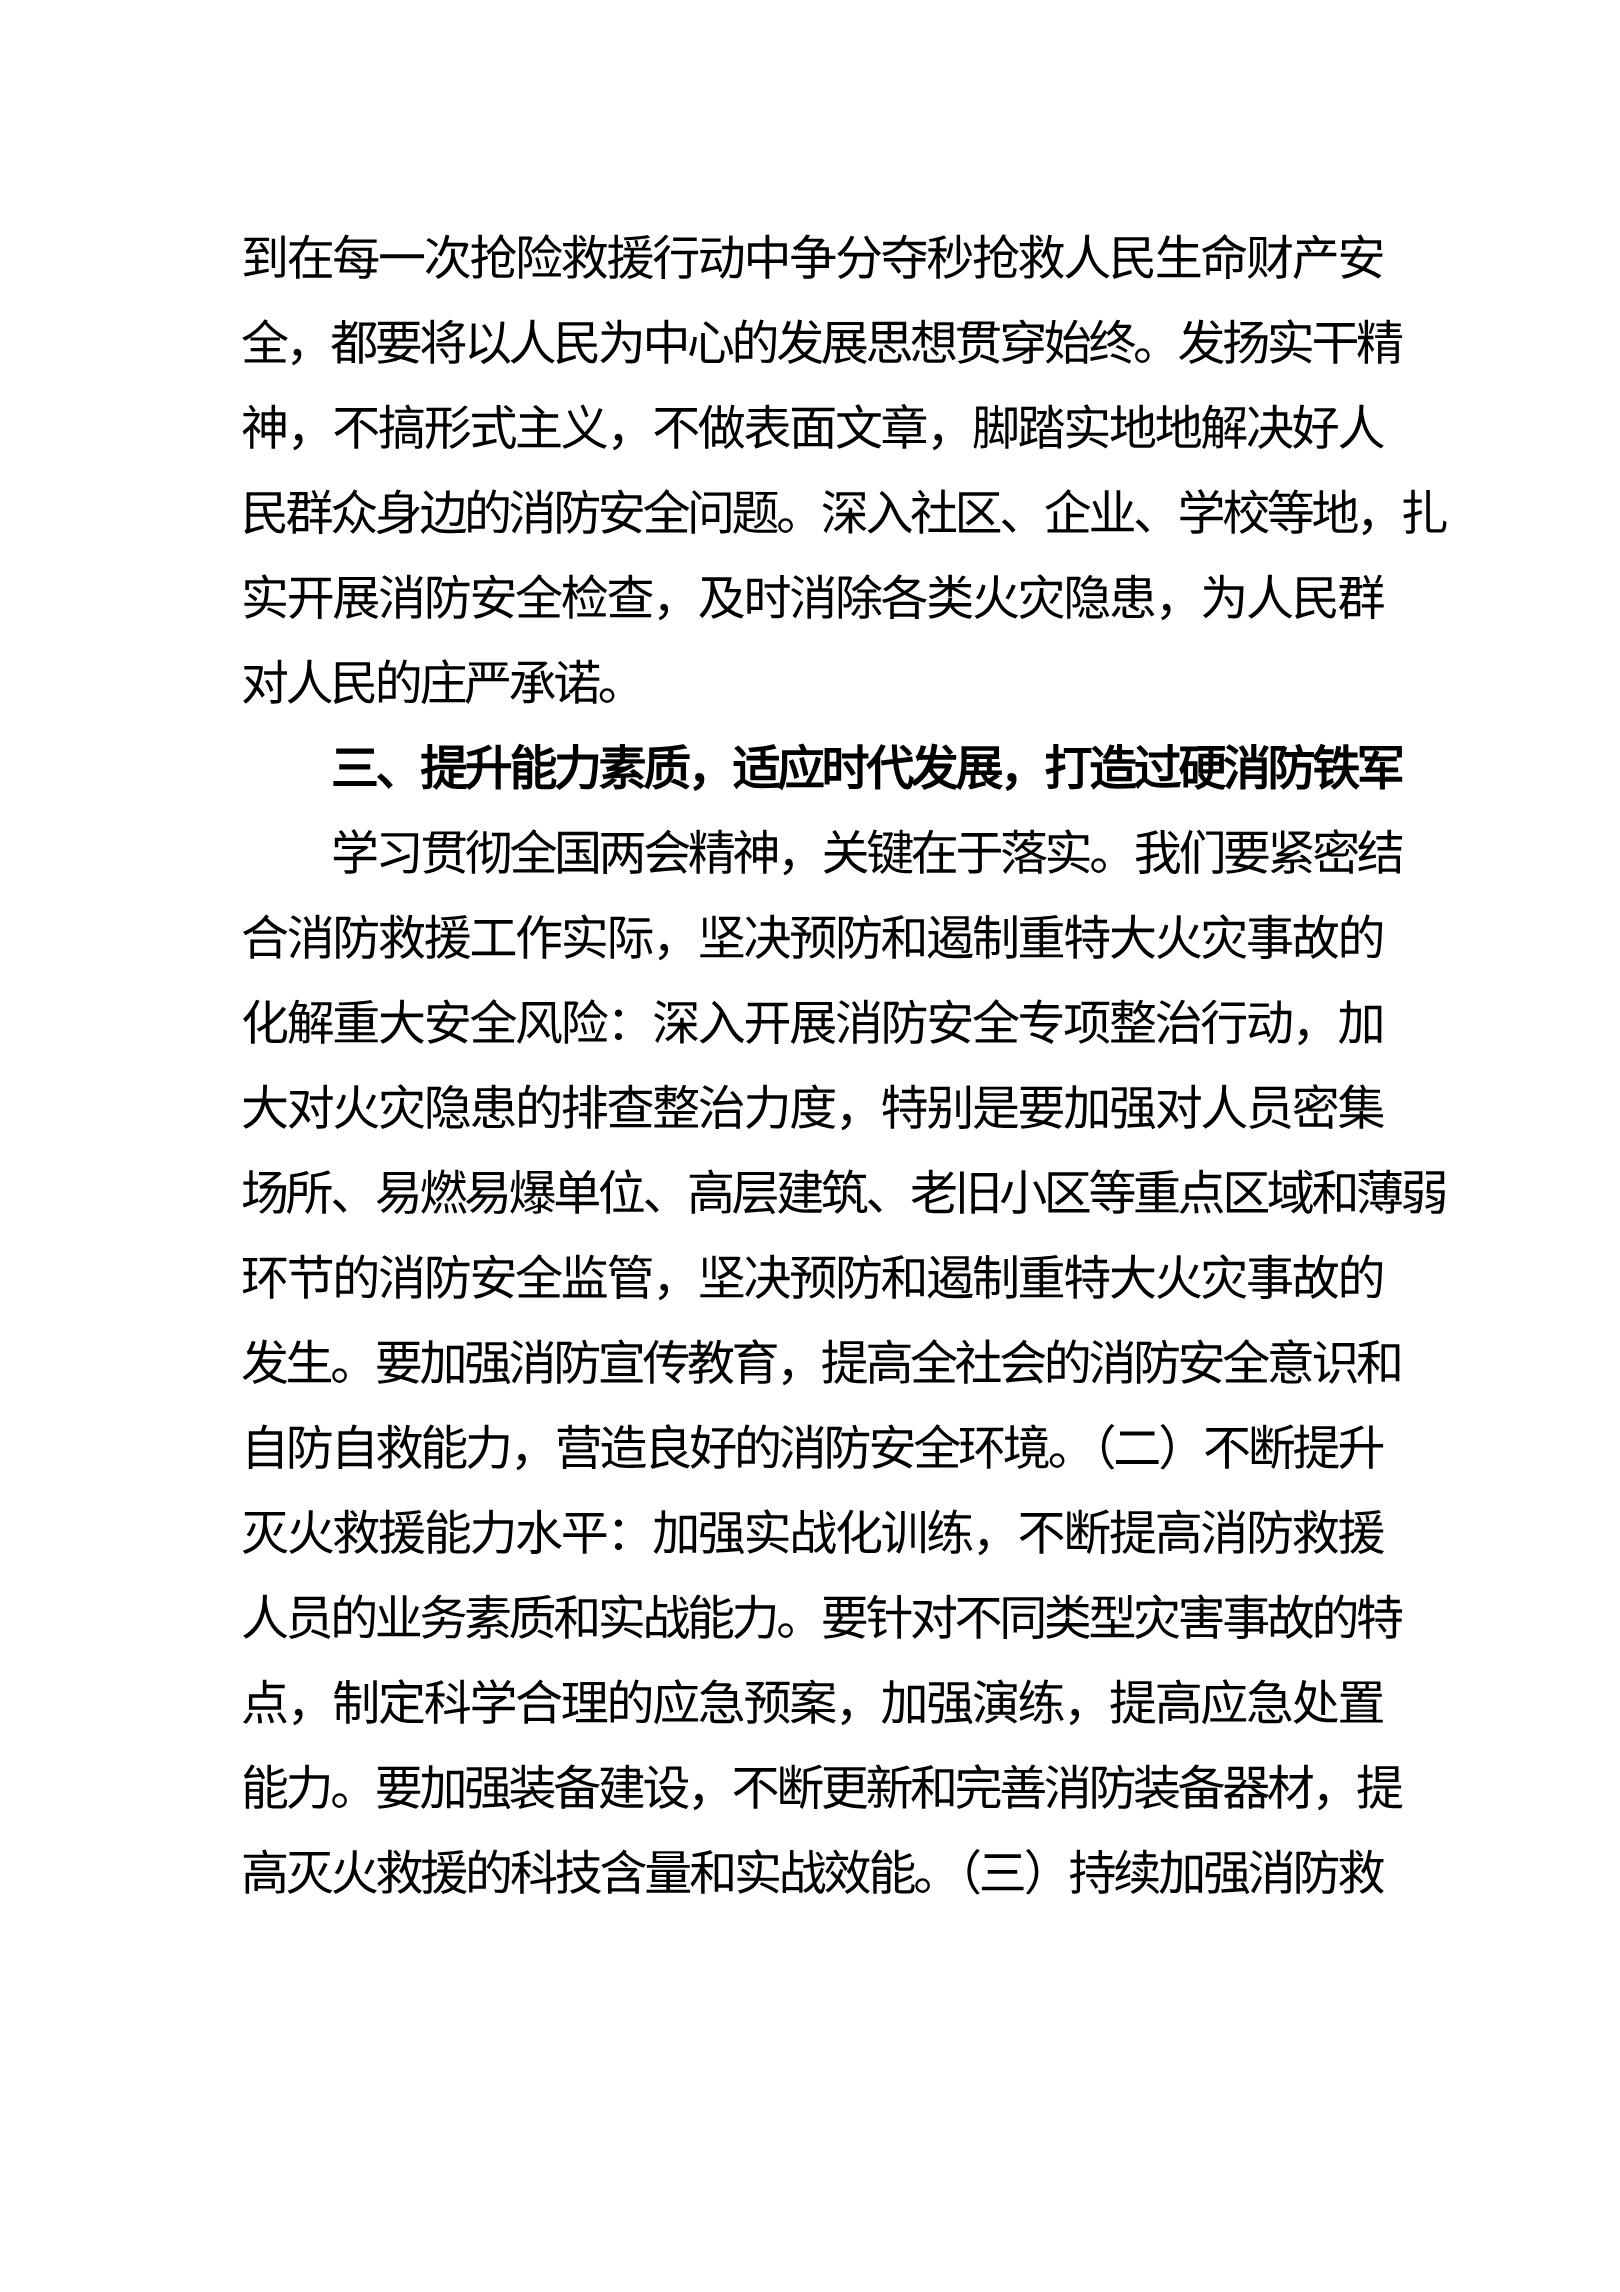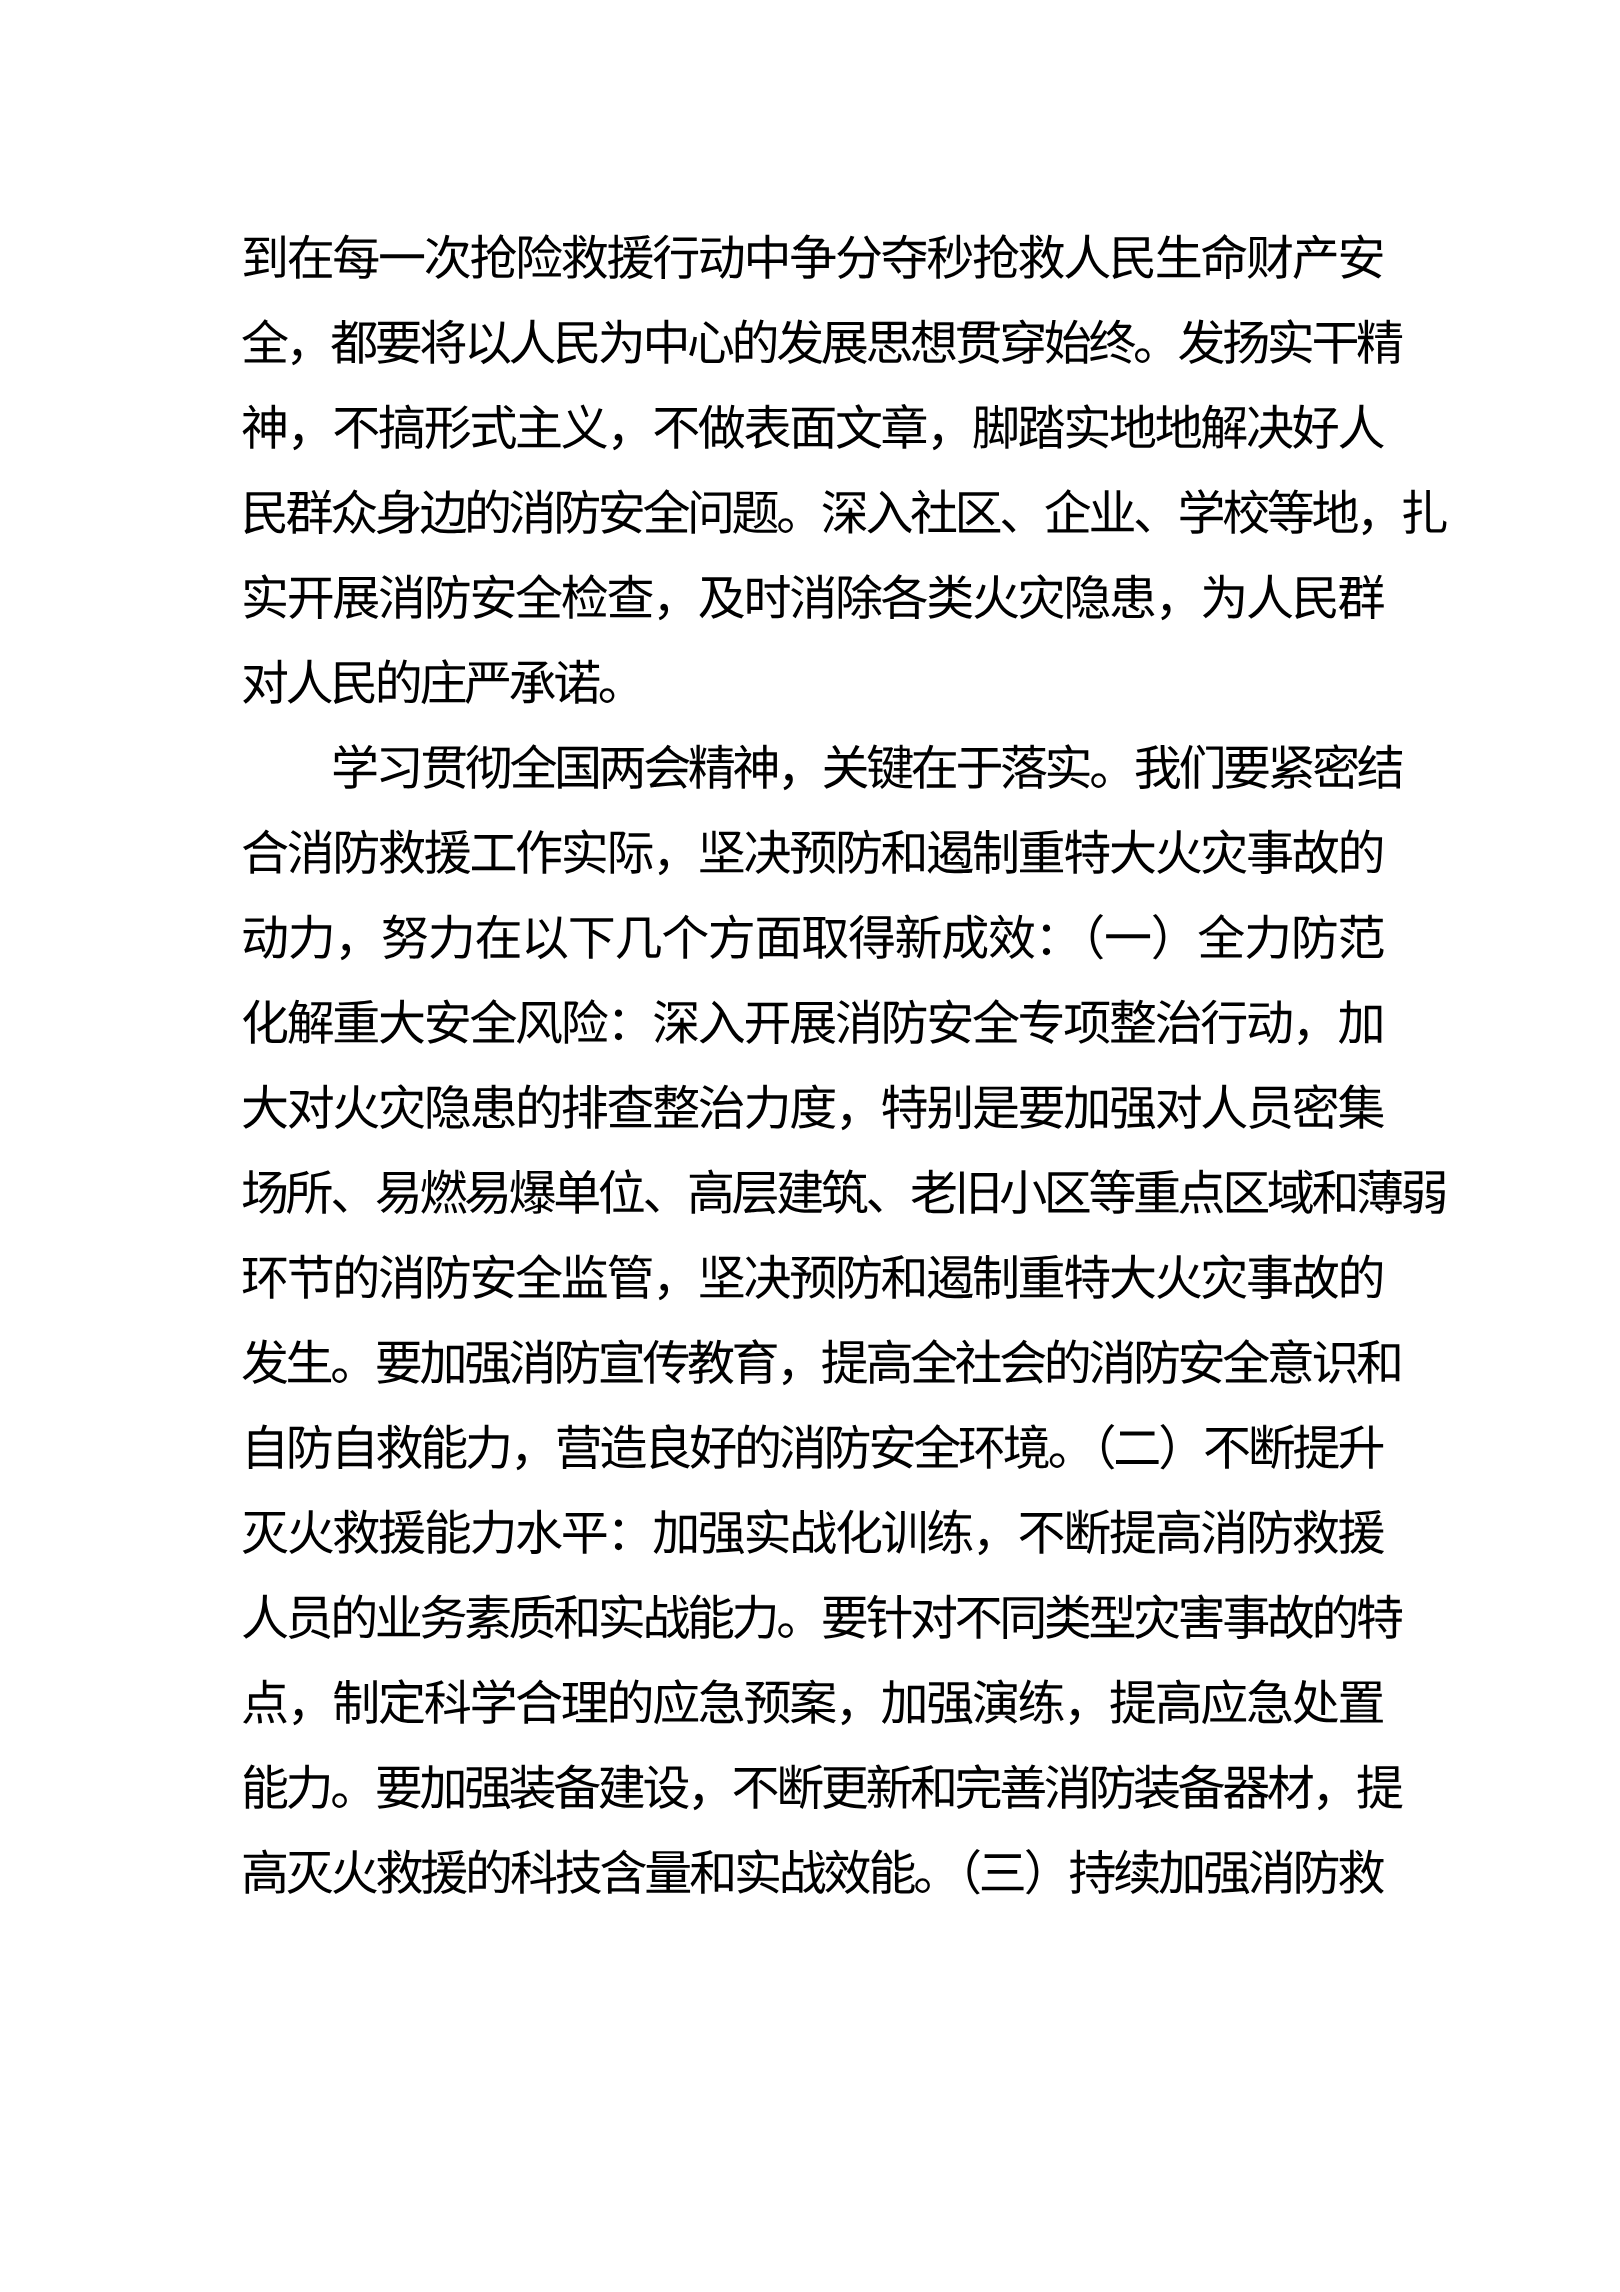--- a/index.html
+++ b/index.html
@@ -53,23 +53,23 @@
 <body>
 
 <div class="page">
   <div class="text-block">
     <div class="line">到在每一次抢险救援行动中争分夺秒抢救人民生命财产安</div>
     <div class="line">全，都要将以人民为中心的发展思想贯穿始终。发扬实干精</div>
     <div class="line">神，不搞形式主义，不做表面文章，脚踏实地地解决好人</div>
     <div class="line">民群众身边的消防安全问题。深入社区、企业、学校等地，扎</div>
     <div class="line">实开展消防安全检查，及时消除各类火灾隐患，为人民群</div>
     <div class="line end">对人民的庄严承诺。</div>
+    <div class="line heading">三、提升能力素质，适应时代发展，打造过硬消防铁军</div>
     <div class="line indent">学习贯彻全国两会精神，关键在于落实。我们要紧密结</div>
     <div class="line">合消防救援工作实际，坚决预防和遏制重特大火灾事故的</div>
-    <div class="line">动力，努力在以下几个方面取得新成效：（一）全力防范</div>
     <div class="line">化解重大安全风险：深入开展消防安全专项整治行动，加</div>
     <div class="line">大对火灾隐患的排查整治力度，特别是要加强对人员密集</div>
     <div class="line">场所、易燃易爆单位、高层建筑、老旧小区等重点区域和薄弱</div>
     <div class="line">环节的消防安全监管，坚决预防和遏制重特大火灾事故的</div>
     <div class="line">发生。要加强消防宣传教育，提高全社会的消防安全意识和</div>
     <div class="line">自防自救能力，营造良好的消防安全环境。（二）不断提升</div>
     <div class="line">灭火救援能力水平：加强实战化训练，不断提高消防救援</div>
     <div class="line">人员的业务素质和实战能力。要针对不同类型灾害事故的特</div>
     <div class="line">点，制定科学合理的应急预案，加强演练，提高应急处置</div>
     <div class="line">能力。要加强装备建设，不断更新和完善消防装备器材，提</div>

